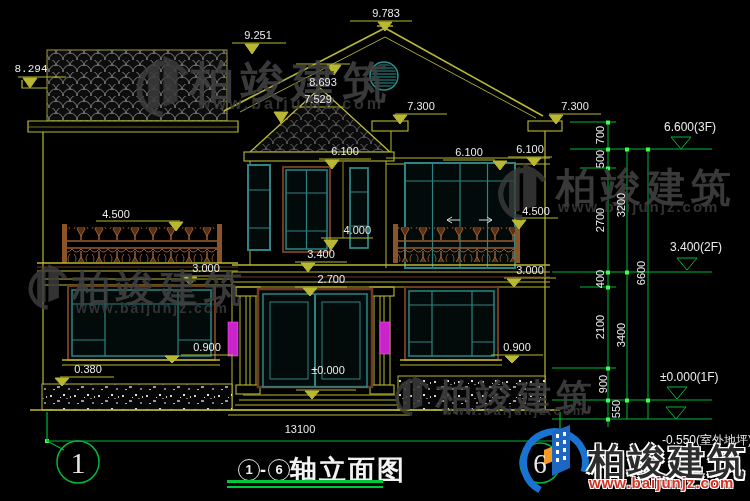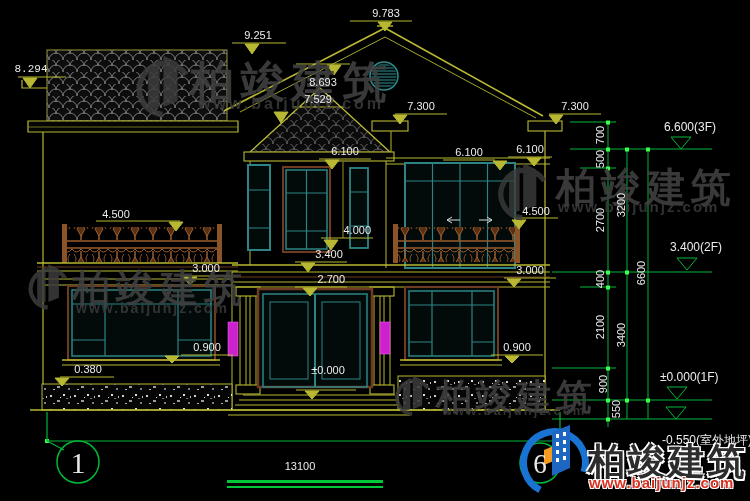--- a/index.html
+++ b/index.html
@@ -308,48 +308,51 @@
 <div class="dim" style="left:7px;top:64px;width:48px;font-family:Liberation Mono, monospace;">8.294</div>
 <div class="dim" style="left:294px;top:94px;width:48px;">7.529</div>
 <div class="dim" style="left:397px;top:101px;width:48px;">7.300</div>
 <div class="dim" style="left:551px;top:101px;width:48px;">7.300</div>
 <div class="dim" style="left:321px;top:146px;width:48px;">6.100</div>
 <div class="dim" style="left:445px;top:147px;width:48px;">6.100</div>
 <div class="dim" style="left:508px;top:144px;width:44px;">6.100</div>
 <div class="dim" style="left:92px;top:209px;width:48px;">4.500</div>
 <div class="dim" style="left:512px;top:206px;width:48px;">4.500</div>
 <div class="dim" style="left:323px;top:225px;width:48px;text-align:right;">4.000</div>
-<div class="dim" style="left:305px;top:249px;width:48px;">3.400</div>
+<div class="dim" style="left:297px;top:249px;width:48px;">3.400</div>
 <div class="dim" style="left:182px;top:263px;width:48px;">3.000</div>
 <div class="dim" style="left:506px;top:265px;width:48px;">3.000</div>
 <div class="dim" style="left:297px;top:274px;width:48px;text-align:right;">2.700</div>
 <div class="dim" style="left:183px;top:342px;width:48px;">0.900</div>
 <div class="dim" style="left:493px;top:342px;width:48px;">0.900</div>
 <div class="dim" style="left:64px;top:364px;width:48px;">0.380</div>
 <div class="dim" style="left:298px;top:365px;width:60px;">±0.000</div>
-<div class="dim" style="left:272px;top:424px;width:56px;margin-top:37px;">13100</div>
+<div class="dim" style="left:272px;top:424px;width:56px;">13100</div>
 
 <div class="vdim" style="left:600px;top:135px;">700</div>
 <div class="vdim" style="left:600px;top:159px;">500</div>
 <div class="vdim" style="left:600px;top:220px;">2700</div>
 <div class="vdim" style="left:600px;top:279px;">400</div>
 <div class="vdim" style="left:600px;top:327px;">2100</div>
 <div class="vdim" style="left:603px;top:384px;">900</div>
 <div class="vdim" style="left:616px;top:409px;">550</div>
 <div class="vdim" style="left:621px;top:205px;">3200</div>
 <div class="vdim" style="left:621px;top:335px;">3400</div>
 <div class="vdim" style="left:641px;top:273px;">6600</div>
 
 <div class="lvl" style="left:664px;top:121px;">6.600(3F)</div>
 <div class="lvl" style="left:670px;top:241px;">3.400(2F)</div>
 <div class="lvl" style="left:660px;top:371px;">±0.000(1F)</div>
 <div class="lvl" style="left:662px;top:434px;">-0.550(室外地坪)</div>
 
 <div class="bubble" style="left:64px;top:446px;width:28px;font-size:30px;">1</div>
 <div class="bubble" style="left:531px;top:449px;width:18px;font-size:27px;">6</div>
 
+<div class="titleRow" style="left:238px;top:452px;">
+  <span class="smallCircle">1</span><span class="titleText" style="font-size:18px;vertical-align:middle;">-</span><span class="smallCircle">6</span><span class="titleText" style="vertical-align:middle;">轴立面图</span>
+</div>
 <div class="underline1" style="left:227px;top:480px;width:156px;"></div>
 <div class="underline2" style="left:227px;top:486px;width:156px;"></div>
 
 <div class="logoBrand" style="left:588px;top:437px;">柏竣建筑</div>
 <div class="logoSite" style="left:589px;top:474px;">www.baijunjz.com</div>
 
 </div>
 
 </body></html>

